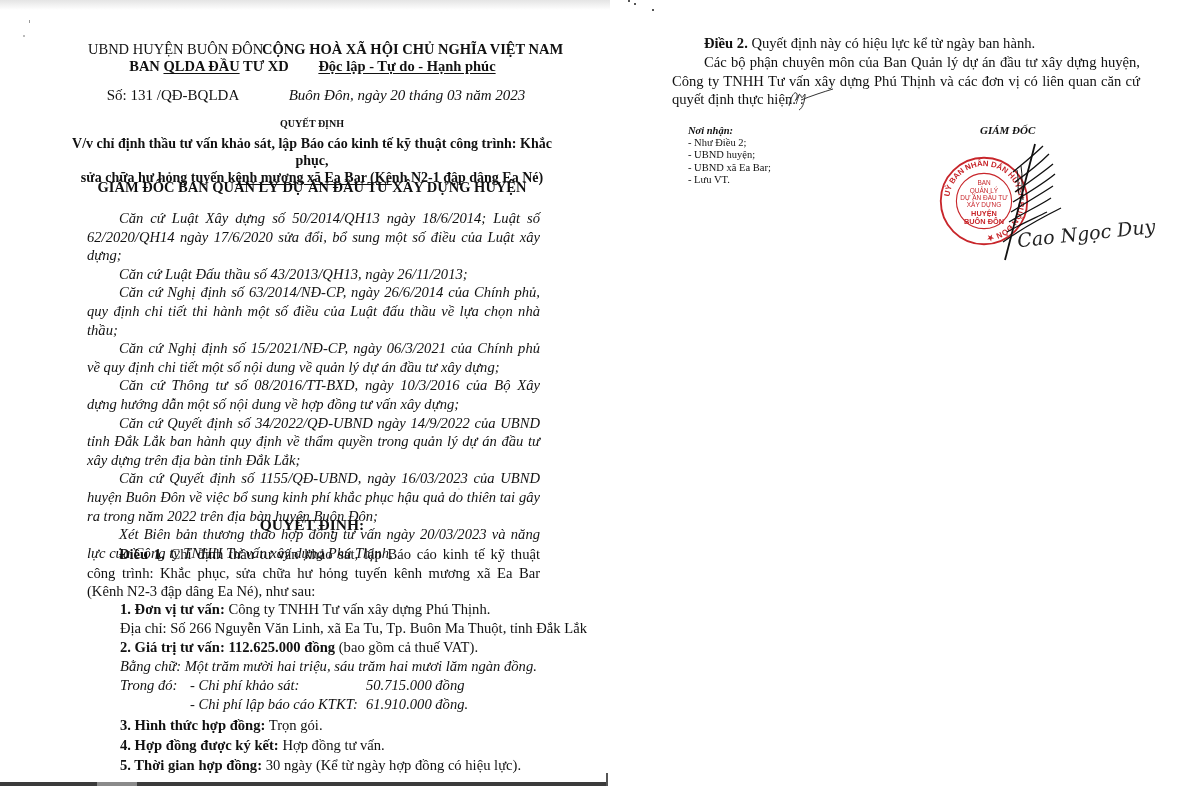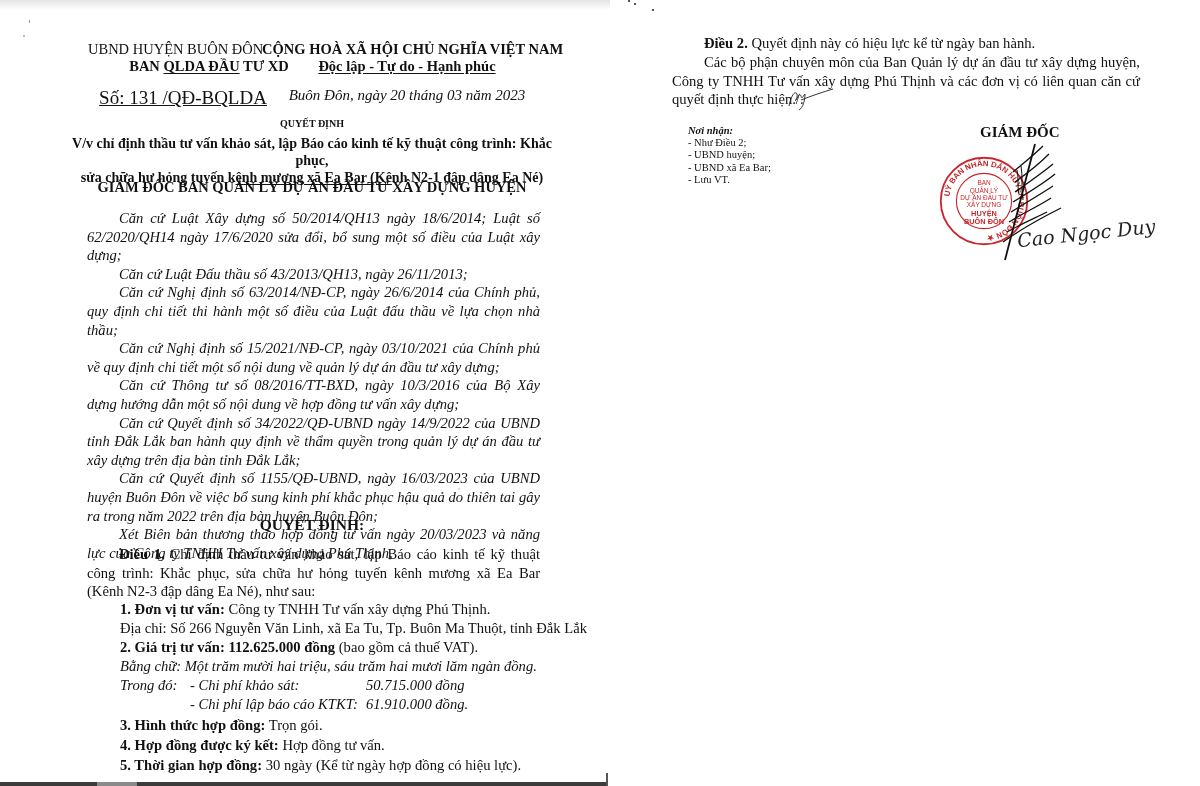--- a/index.html
+++ b/index.html
@@ -17,21 +17,21 @@
   .b { font-weight: bold; }
   .i { font-style: italic; }
   .u { text-decoration: underline; text-underline-offset: 2px; }
 
   
   .hdr { font-size: 14.5px; line-height: 17px; }
   .org1 { left: 88px; top: 41px; width: 170px; }
   .org2 { left: 88px; top: 58px; width: 170px; margin-left: 36px; }
   .nat1 { left: 262px; top: 41px; width: 290px; }
   .nat2 { left: 262px; top: 58px; width: 290px; }
-  .docno { left: 98px; top: 87px; width: 170px; font-size: 19px; text-decoration: underline; }
+  .docno { left: 88px; top: 87px; width: 170px; font-size: 15px; }
   .place { left: 262px; top: 87px; width: 290px; font-size: 15px; }
 
   .title1 { left: 70px; top: 118px; width: 484px; font-size: 10px; }
   .subj { left: 70px; top: 135px; width: 484px; font-size: 14px; line-height: 17px; white-space: normal; }
   .director { left: 70px; top: 179px; width: 484px; font-size: 14.5px; }
 
   
   .para { position: absolute; left: 87px; width: 453px; font-size: 14.6px; line-height: 18.6px;
     text-align: justify; text-align-last: left; white-space: normal; }
   .para .ind { display: inline-block; width: 32px; }
@@ -44,21 +44,21 @@
   .bottom-bar { position: absolute; left: 0; top: 782px; width: 607px; height: 4px; background: #3b3b3b; }
   .bottom-bar .thumb { position: absolute; left: 97px; top: 0; width: 40px; height: 4px; background: #8a8a8a; }
   .bottom-tick { position: absolute; left: 606px; top: 773px; width: 2px; height: 13px; background: #555; }
 
   
   .rpara { position: absolute; left: 672px; width: 468px; font-size: 14.6px; line-height: 18.6px;
     text-align: justify; text-align-last: left; white-space: normal; }
   .rpara .ind { display: inline-block; width: 32px; }
   .recv { position: absolute; left: 688px; top: 125px; font-size: 10.5px; line-height: 12.2px; }
   .recv-title { font-weight: bold; font-style: italic; }
-  .gd-title { left: 980px; top: 124px; font-size: 15px; }
+  .gd-title { left: 980px; top: 124px; font-size: 11px; font-style: italic; }
   .signer { left: 1017px; top: 222px; font-size: 19px; font-style: italic; font-family: "DejaVu Serif", serif; transform: rotate(-6deg); color: #222; }
   .stamp { position: absolute; left: 938px; top: 155px; width: 92px; height: 92px; }
   .sig { position: absolute; }
   .speck { position: absolute; width: 2px; height: 2px; background: #555; }
 </style>
 </head>
 <body>
 
 <div class="page" id="page-left">
   <div class="topshade"></div>
@@ -74,21 +74,21 @@
   <div class="abs c b subj">
     <div>V/v chỉ định thầu tư vấn khảo sát, lập Báo cáo kinh tế kỹ thuật công trình: Khắc phục,</div>
     <div><span>sửa chữa hư hỏng tuyến k</span><span class="u">ênh mương xã Ea Bar (Kê</span><span>nh N2-1 đập dâng Ea Né)</span></div>
   </div>
   <div class="abs c b director">GIÁM ĐỐC BAN QUẢN LÝ DỰ ÁN ĐẦU TƯ XÂY DỰNG HUYỆN</div>
 
   <div class="para basis">
     <div><span class="ind"></span><span>Căn cứ Luật Xây dựng số 50/2014/QH13 ngày 18/6/2014; Luật số 62/2020/QH14 ngày 17/6/2020 sửa đổi, bổ sung một số điều của Luật xây dựng;</span></div>
     <div><span class="ind"></span><span>Căn cứ Luật Đấu thầu số 43/2013/QH13, ngày 26/11/2013;</span></div>
     <div><span class="ind"></span><span>Căn cứ Nghị định số 63/2014/NĐ-CP, ngày 26/6/2014 của Chính phủ, quy định chi tiết thi hành một số điều của Luật đấu thầu về lựa chọn nhà thầu;</span></div>
-    <div><span class="ind"></span><span>Căn cứ Nghị định số 15/2021/NĐ-CP, ngày 03/10/2021 của Chính phủ về quy định chi tiết một số nội dung về quản lý dự án đầu tư xây dựng;</span></div>
+    <div><span class="ind"></span><span>Căn cứ Nghị định số 15/2021/NĐ-CP, ngày 06/3/2021 của Chính phủ về quy định chi tiết một số nội dung về quản lý dự án đầu tư xây dựng;</span></div>
     <div><span class="ind"></span><span>Căn cứ Thông tư số 08/2016/TT-BXD, ngày 10/3/2016 của Bộ Xây dựng hướng dẫn một số nội dung về hợp đồng tư vấn xây dựng;</span></div>
     <div><span class="ind"></span><span>Căn cứ Quyết định số 34/2022/QĐ-UBND ngày 14/9/2022 của UBND tỉnh Đắk Lắk  ban hành quy định về thẩm quyền trong quản lý dự án đầu tư xây dựng trên địa bàn tỉnh Đắk Lắk;</span></div>
     <div><span class="ind"></span><span>Căn cứ Quyết định số 1155/QĐ-UBND, ngày 16/03/2023 của UBND huyện Buôn Đôn về việc bổ sung kinh phí khắc phục hậu quả do thiên tai gây ra trong năm 2022 trên địa bàn huyện Buôn Đôn;</span></div>
     <div><span class="ind"></span><span>Xét Biên bản thương thảo hợp đồng tư vấn ngày 20/03/2023 và năng lực của Công ty TNHH Tư vấn xây dựng Phú Thịnh,</span></div>
   </div>
 
   <div class="abs c b qd">QUYẾT ĐỊNH:</div>
 
   <div class="para art1"><span class="ind"></span><b>Điều 1.</b><span> Chỉ định thầu tư vấn khảo sát, lập Báo cáo kinh tế kỹ thuật công trình: Khắc phục, sửa chữa hư hỏng tuyến kênh mương xã Ea Bar (Kênh N2-3 đập dâng Ea Né), như sau:</span></div>
 

